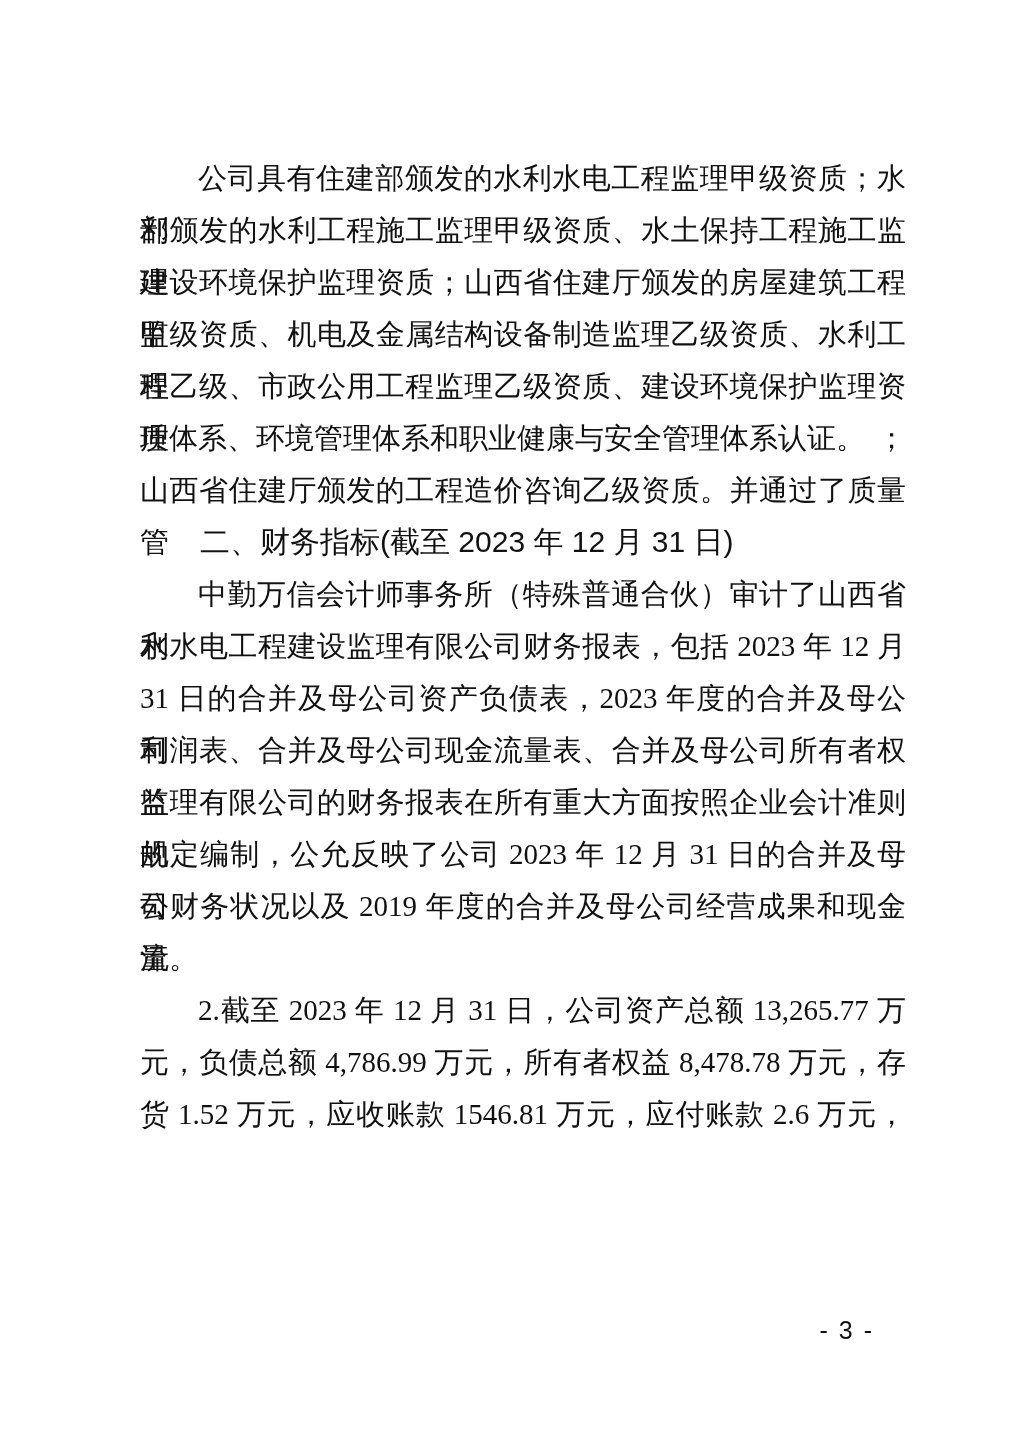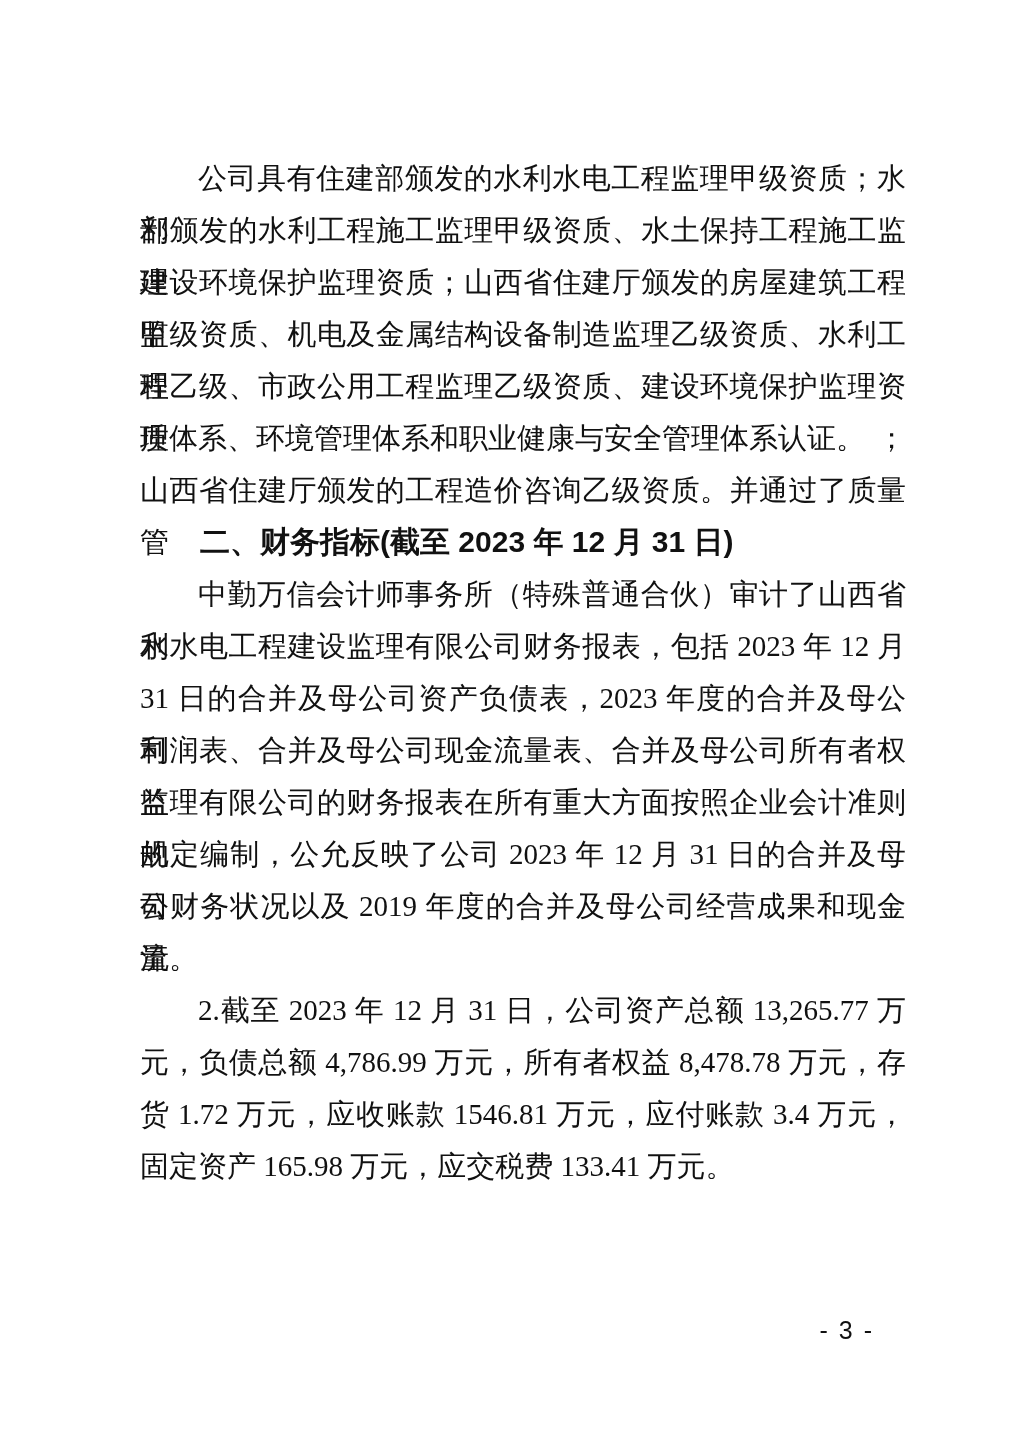--- a/index.html
+++ b/index.html
@@ -28,21 +28,21 @@
   .line.justify {
     white-space: normal;
     text-align: justify;
     text-align-last: justify;
   }
   .line.indent {
     text-indent: 2em;
   }
   .heading-line {
     font-family: "Liberation Sans", "DejaVu Sans", sans-serif;
-    font-weight: 700;
+    font-weight: 400;
     font-size: 30px;
   }
   .page-number {
     position: absolute;
     top: 1316px;
     right: 150px;
     font-family: "Liberation Sans", "DejaVu Sans", sans-serif;
     font-size: 25px;
     letter-spacing: 2px;
     color: #111111;
@@ -71,18 +71,17 @@
         <div class="line body-line justify">31 日的合并及母公司资产负债表，2023 年度的合并及母公司</div>
         <div class="line body-line justify">利润表、合并及母公司现金流量表、合并及母公司所有者权益</div>
         <div class="line body-line justify">监理有限公司的财务报表在所有重大方面按照企业会计准则的</div>
         <div class="line body-line justify">规定编制，公允反映了公司 2023 年 12 月 31 日的合并及母公</div>
         <div class="line body-line justify">司财务状况以及 2019 年度的合并及母公司经营成果和现金流</div>
         <div class="line body-line">量。</div>
       </div>
       <div class="block">
         <div class="line body-line indent justify">2.截至 2023 年 12 月 31 日，公司资产总额 13,265.77 万</div>
         <div class="line body-line justify">元，负债总额 4,786.99 万元，所有者权益 8,478.78 万元，存</div>
-        <div class="line body-line justify">货 1.72 万元，应收账款 1546.81 万元，应付账款 3.4 万元，</div>
-        <div class="line body-line">固定资产 165.98 万元，应交税费 133.41 万元。</div>
+        <div class="line body-line justify">货 1.52 万元，应收账款 1546.81 万元，应付账款 2.6 万元，</div>
       </div>
     </main>
   <div class="page-number">- 3 -</div>
 </div>
 
 </body></html>

